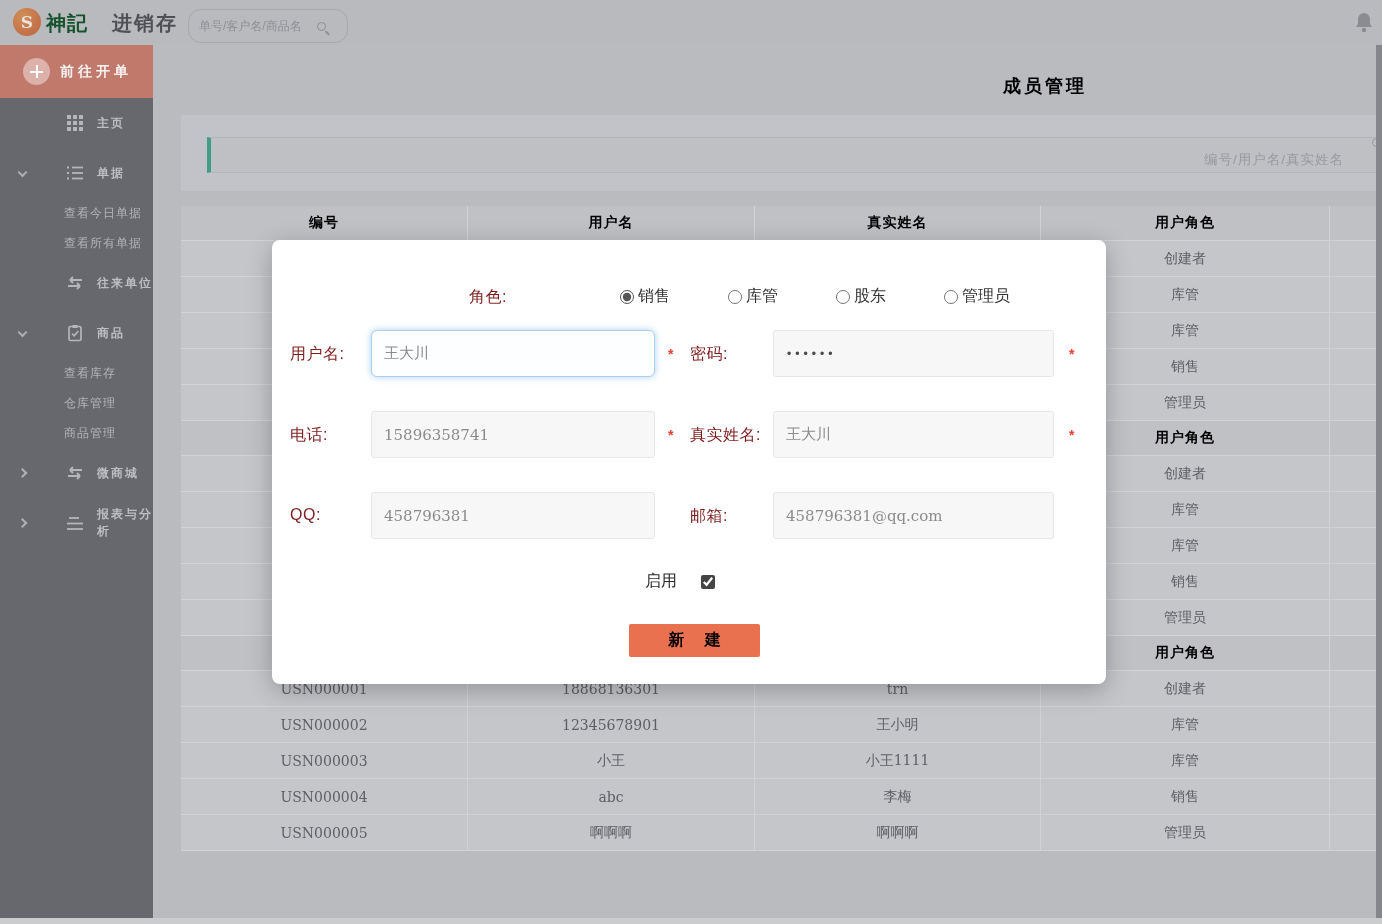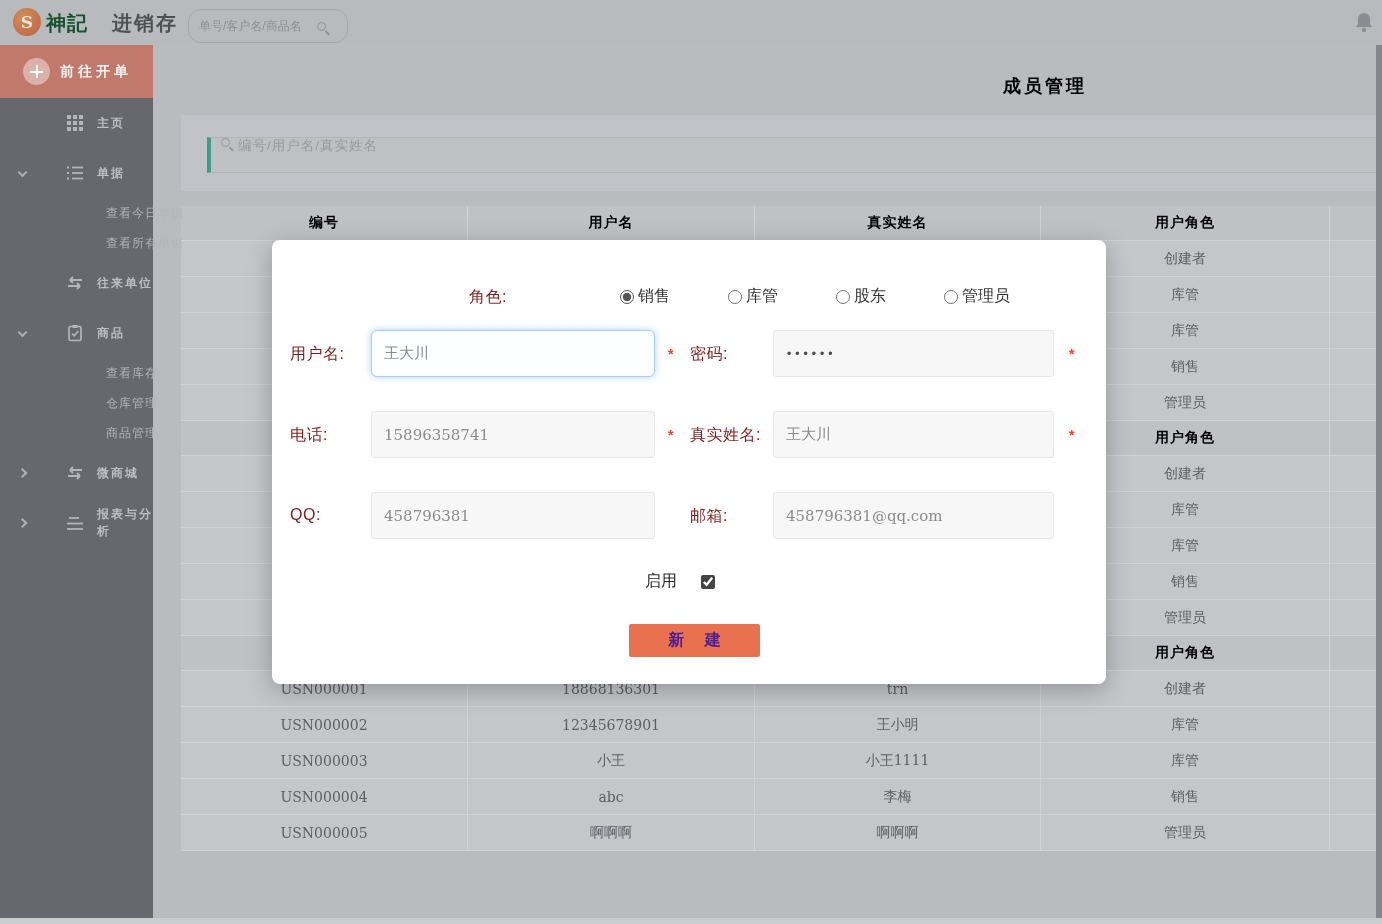--- a/index.html
+++ b/index.html
@@ -31,30 +31,30 @@
   .plus-circle::after  { width:2px; height:13px; left:12.5px; top:7px; }
   .side-cta span { color:#f4f2f1; font-size:14px; font-weight:bold; letter-spacing:4px; margin-left:10px; }
   .nav-item { height:50px; display:flex; align-items:center; position:relative; padding-left:66px; cursor:pointer; }
   .nav-item .label { color:#bcbec3; font-size:12px; font-weight:bold; letter-spacing:2px; margin-left:13px; }
   .nicon { width:18px; height:18px; flex:none; }
   .nicon svg { display:block; }
   .chev { position:absolute; left:19px; top:50%; width:7px; height:7px;
     border-right:2px solid #aeb0b5; border-bottom:2px solid #aeb0b5; }
   .chev.down  { transform:translateY(-60%) rotate(45deg); }
   .chev.right { transform:translateY(-50%) rotate(-45deg); }
-  .sub-item { height:30px; line-height:30px; padding-left:106px; font-size:12px; color:#b3b5ba;
+  .sub-item { height:30px; line-height:30px; padding-left:64px; font-size:12px; color:#b3b5ba;
     letter-spacing:1px; cursor:pointer; white-space:nowrap; }
 
   
   .content { position:absolute; left:153px; top:45px; width:1229px; height:873px; }
   .page-title { position:absolute; left:850px; top:29px; font-size:18px; font-weight:bold;
     color:#000000; letter-spacing:3px; }
   .filter-band { position:absolute; left:28px; top:70px; width:1201px; height:76px; background:#c2c3c8; }
   .filter-input { position:absolute; left:26px; top:22px; right:0; height:36px; background:#bec0c4;
-    border:1px solid #b2b3b7; border-left:4px solid #3f9e85; display:flex; align-items:flex-start; padding-left:10px; }
+    border:1px solid #b2b3b7; border-left:4px solid #3f9e85; display:flex; align-items:flex-end; padding-left:10px;flex-direction:column; }
   .filter-input .mag { border-color:#97999e; }
   .filter-input .mag::after { background:#97999e; }
   .filter-input input { border:none; outline:none; background:transparent; flex:1; margin-left:8px;
     font-size:13.5px; color:#7d7f84; letter-spacing:1px; }
   .filter-input input::placeholder { color:#97999e; }
 
   .table-area { position:absolute; left:28px; top:161px; width:1201px; }
   .grid5 { display:grid; grid-template-columns:287px 287px 286px 289px 1fr; }
   .trow > div { border-right:1px solid #d2d3d6; border-bottom:1px solid #d2d3d6;
     display:flex; align-items:center; justify-content:center; overflow:hidden; }
@@ -77,21 +77,21 @@
     padding:16px 12px; font-size:15px; color:#8b8b8b; font-family:"DejaVu Serif","Liberation Serif",serif;
     outline:none; width:284px; }
   .m-input.focus { background:#fdfeff; border:1px solid #a8cef0; border-radius:6px;
     box-shadow:0 0 7px rgba(110,170,230,.55); }
   .m-input.pwd { font-weight:bold; color:#4a4a4a; font-size:18px; letter-spacing:2px; }
   .req { position:absolute; color:#f03b2e; font-size:14px; font-weight:bold; }
   .enable-row { position:absolute; left:373px; top:331px; display:flex; align-items:center; gap:24px;
     font-size:16px; color:#2a2a2a; }
   .enable-row input { width:14px; height:14px; accent-color:#444; }
   .btn-new { position:absolute; left:357px; top:384px; width:131px; height:33px; background:#e9714f;
-    border:none; color:#4c1d95; font-size:16px; font-weight:bold; letter-spacing:8px; text-indent:8px;
+    border:none; color:#000000; font-size:16px; font-weight:bold; letter-spacing:8px; text-indent:8px;
     cursor:pointer; border-radius:2px; }
 </style>
 </head>
 <body>
 
 <div class="topbar">
   <div class="logo-badge">S</div>
   <div class="brand-cn">神記</div>
   <div class="brand-app">进销存</div>
   <div class="top-search">

